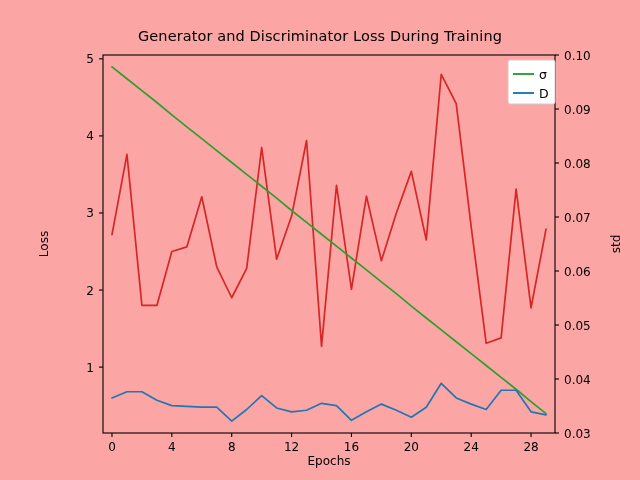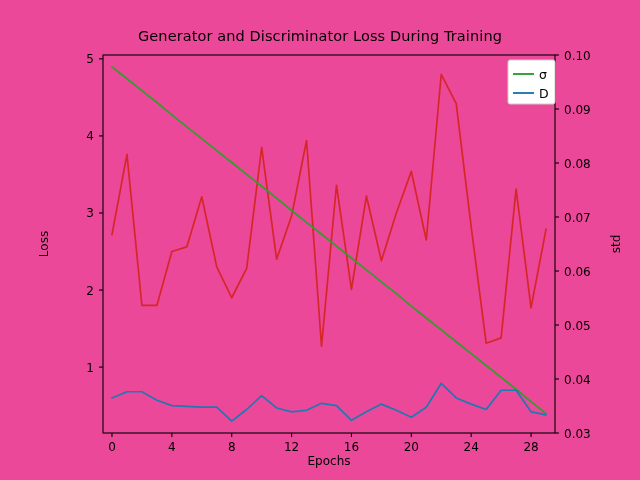--- a/index.html
+++ b/index.html
@@ -11,21 +11,21 @@
     width: 640px;
     height: 480px;
     font-family: "DejaVu Sans", sans-serif;
     color: #000000;
     overflow: hidden;
   }
   #figure {
     position: relative;
     width: 640px;
     height: 480px;
-    background: #ec4899;
+    background: #fca5a5;
   }
   #chart-title {
     position: absolute;
     left: 0;
     top: 28px;
     width: 640px;
     text-align: center;
     font-size: 14.5px;
     color: #000000;
     letter-spacing: 0.1px;

